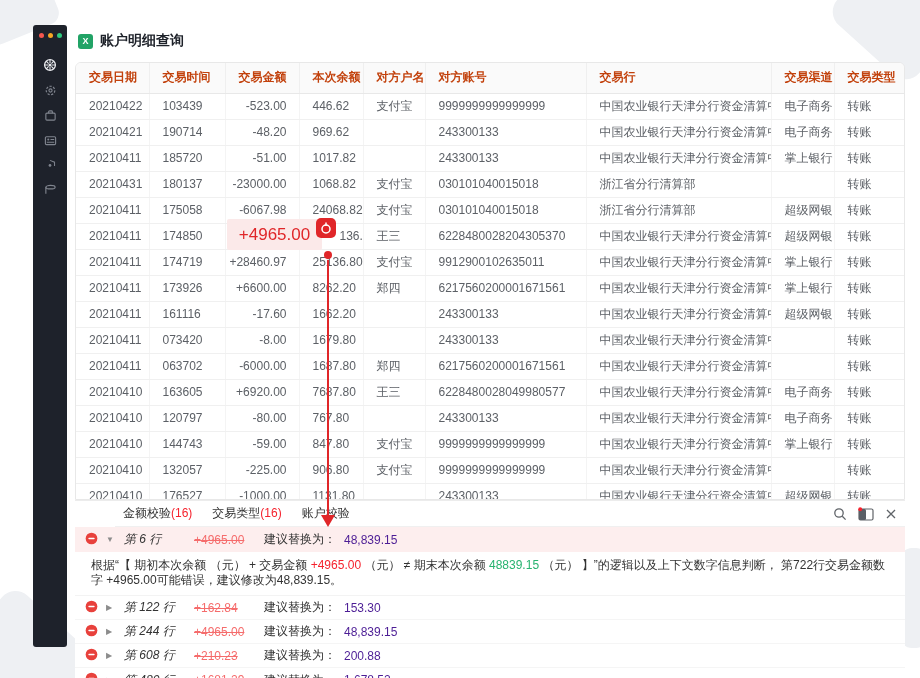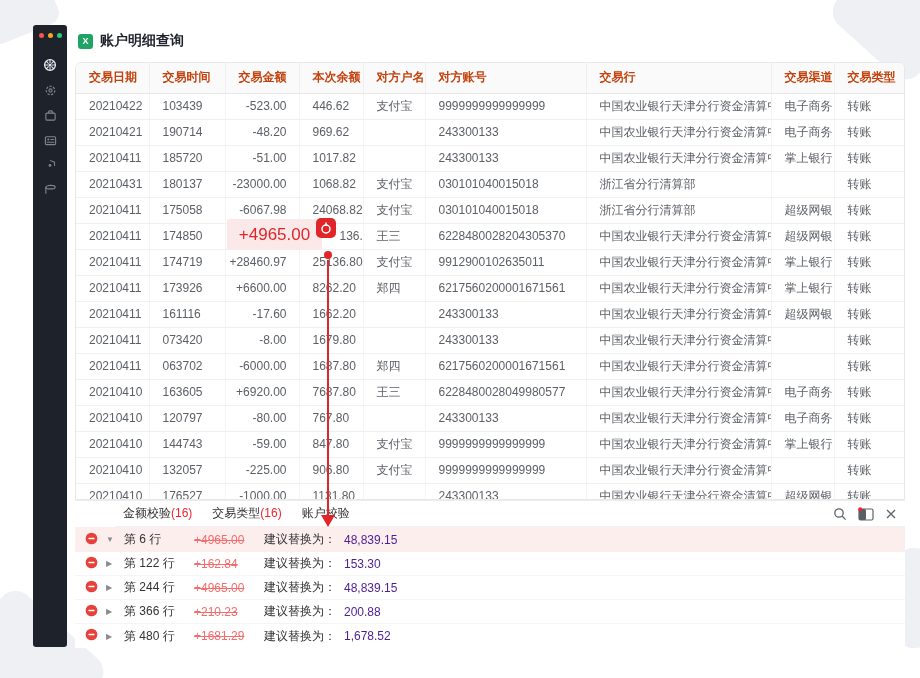--- a/index.html
+++ b/index.html
@@ -53,21 +53,21 @@
   .panel { position:absolute; left:75px; top:500px; width:830px; background:#fff; z-index:3; border-top:1px solid #ececec; }
   .p-tabs { height:26px; display:flex; align-items:center; gap:20px; padding:0 8px 0 8px; border-bottom:1px solid #f0f0f0;margin-left:40px; }
   .p-tab { font-size:12px; color:#333; cursor:pointer; white-space:nowrap; }
   .p-tab .cnt { color:#f5222d; }
   .p-tab-spacer { flex:1; }
   .p-tools { display:flex; align-items:center; gap:11px; }
   .p-tool { cursor:pointer; display:flex; align-items:center; }
   .err-row { display:flex; align-items:center; gap:8px; padding:0 10px; font-size:12px; color:#333; height:24px; cursor:pointer; }
   .err-row.expanded { background:#fdeeee; height:25px; }
   .err-row .caret { font-size:8px; color:#8c8c8c; width:10px; }
-  .err-row .rlabel { min-width:58px; }
+  .err-row .rlabel { min-width:58px;font-style:italic; }
   .err-row .old { color:#f56c6c; text-decoration:line-through; min-width:62px; margin-left:4px; }
   .err-row .sug { color:#333; }
   .err-row .new { color:#4c1d95; }
   .err-detail { padding:6px 14px 7px 16px; font-size:12px; line-height:15px; color:#333; border-bottom:1px solid #f3f3f3; }
   .err-detail .seg-red { color:#f5222d; }
   .err-detail .seg-green { color:#27b370; }
   .sub-row { border-bottom:1px solid #f5f5f5; }
   .sub-row:last-child { border-bottom:none; }
   .cm-ico { width:13px; height:13px; flex:none; }
 </style>
@@ -387,20 +387,21 @@
           <span><svg class="cm-ico" viewBox="0 0 14 14">
               <circle cx="7" cy="7" r="6.3" fill="#e8413c"></circle>
               <rect x="3.6" y="6.2" width="6.8" height="1.7" rx="0.8" fill="#fff"></rect>
             </svg></span>
           <span class="caret">▼</span>
           <span class="rlabel">第 6 行</span>
           <span class="old">+4965.00</span>
           <span class="sug">建议替换为：</span>
           <span class="new">48,839.15</span>
         </div>
+        <div class="err-detail"><span>根据“【 期初本次余额 （元） + 交易金额 </span><span class="seg-red">+4965.00</span><span> （元） ≠ 期末本次余额 </span><span class="seg-green">48839.15</span><span> （元） 】”的逻辑以及上下文数字信息判断， 第722行交易金额数字 +4965.00可能错误，建议修改为48,839.15。</span></div>
         <div class="err-row sub-row">
           <span><svg class="cm-ico" viewBox="0 0 14 14">
               <circle cx="7" cy="7" r="6.3" fill="#e8413c"></circle>
               <rect x="3.6" y="6.2" width="6.8" height="1.7" rx="0.8" fill="#fff"></rect>
             </svg></span>
           <span class="caret">▶</span>
           <span class="rlabel">第 122 行</span>
           <span class="old">+162.84</span>
           <span class="sug">建议替换为：</span>
           <span class="new">153.30</span>
@@ -415,21 +416,21 @@
           <span class="old">+4965.00</span>
           <span class="sug">建议替换为：</span>
           <span class="new">48,839.15</span>
         </div>
         <div class="err-row sub-row">
           <span><svg class="cm-ico" viewBox="0 0 14 14">
               <circle cx="7" cy="7" r="6.3" fill="#e8413c"></circle>
               <rect x="3.6" y="6.2" width="6.8" height="1.7" rx="0.8" fill="#fff"></rect>
             </svg></span>
           <span class="caret">▶</span>
-          <span class="rlabel">第 366 行</span>
+          <span class="rlabel">第 608 行</span>
           <span class="old">+210.23</span>
           <span class="sug">建议替换为：</span>
           <span class="new">200.88</span>
         </div>
         <div class="err-row sub-row">
           <span><svg class="cm-ico" viewBox="0 0 14 14">
               <circle cx="7" cy="7" r="6.3" fill="#e8413c"></circle>
               <rect x="3.6" y="6.2" width="6.8" height="1.7" rx="0.8" fill="#fff"></rect>
             </svg></span>
           <span class="caret">▶</span>

